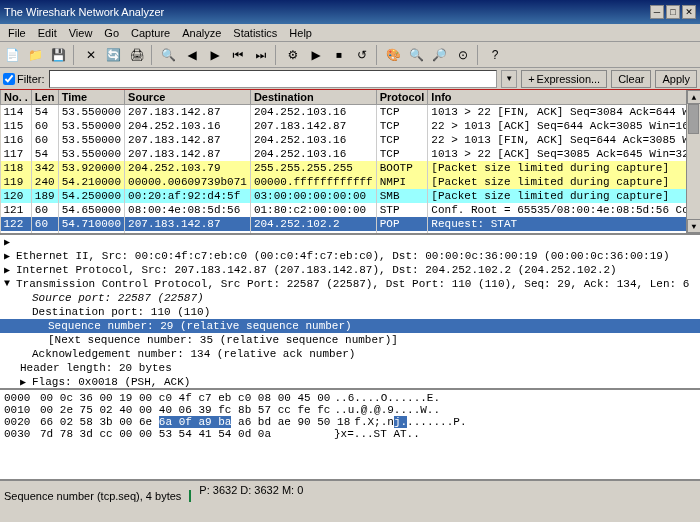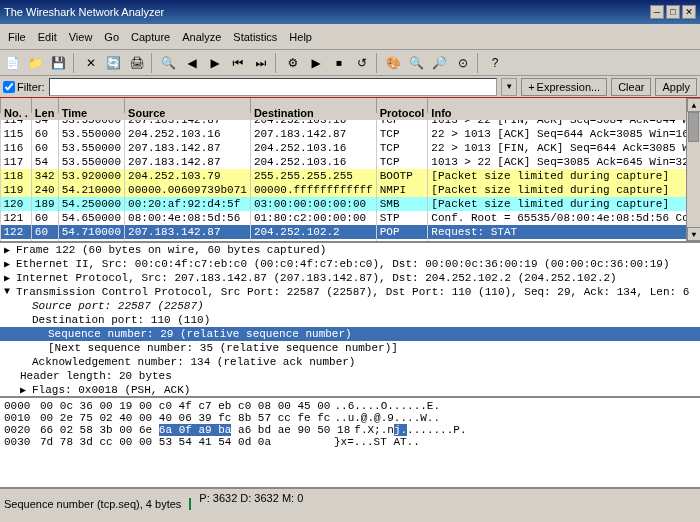--- a/index.html
+++ b/index.html
@@ -34,21 +34,21 @@
       display: flex; align-items: center; justify-content: center;
       color: #000;
     }
 
     
     .menu-bar {
       background: #d4d0c8;
       border-bottom: 1px solid #999;
       display: flex;
       padding: 1px 2px;
-      height: 26px;
+      height: 18px;
       font-family: Tahoma, sans-serif;
       font-size: 11px;
     }
     .menu-item {
       padding: 0 6px;
       cursor: pointer;
       display: flex;
       align-items: center;
     }
 
@@ -137,21 +137,21 @@
       border: 1px solid #999;
       border-top: 0;
       padding: 1px 3px;
       text-align: left;
       font-family: Tahoma, sans-serif;
       font-size: 11px;
       font-weight: bold;
       white-space: nowrap;
       cursor: pointer;
       position: sticky;
-      top: 8px;
+      top: 0;
       z-index: 1;
     }
     .packet-table tbody tr { cursor: pointer; }
     .packet-table tbody td {
       padding: 1px 3px;
       border-right: 1px solid #ccc;
       white-space: nowrap;
       overflow: hidden;
     }
     .row-normal { background: white; }
@@ -413,21 +413,20 @@
       </div>
       <div class="scroll-btn">▼</div>
     </div>
   </div>
 </div>
 
 <div class="tree-panel">
   <div id="tree-container">
       <div class="tree-item" style="padding-left: 4px;">
         <span class="tree-toggle">▶</span>
-        <span>Frame 122 (60 bytes on wire, 60 bytes captured)</span>
       </div>
       <div class="tree-item" style="padding-left: 4px;">
         <span class="tree-toggle">▶</span>
         <span>Ethernet II, Src: 00:c0:4f:c7:eb:c0 (00:c0:4f:c7:eb:c0), Dst: 00:00:0c:36:00:19 (00:00:0c:36:00:19)</span>
       </div>
       <div class="tree-item" style="padding-left: 4px;">
         <span class="tree-toggle">▶</span>
         <span>Internet Protocol, Src: 207.183.142.87 (207.183.142.87), Dst: 204.252.102.2 (204.252.102.2)</span>
       </div>
       <div class="tree-item" style="padding-left: 4px;">

